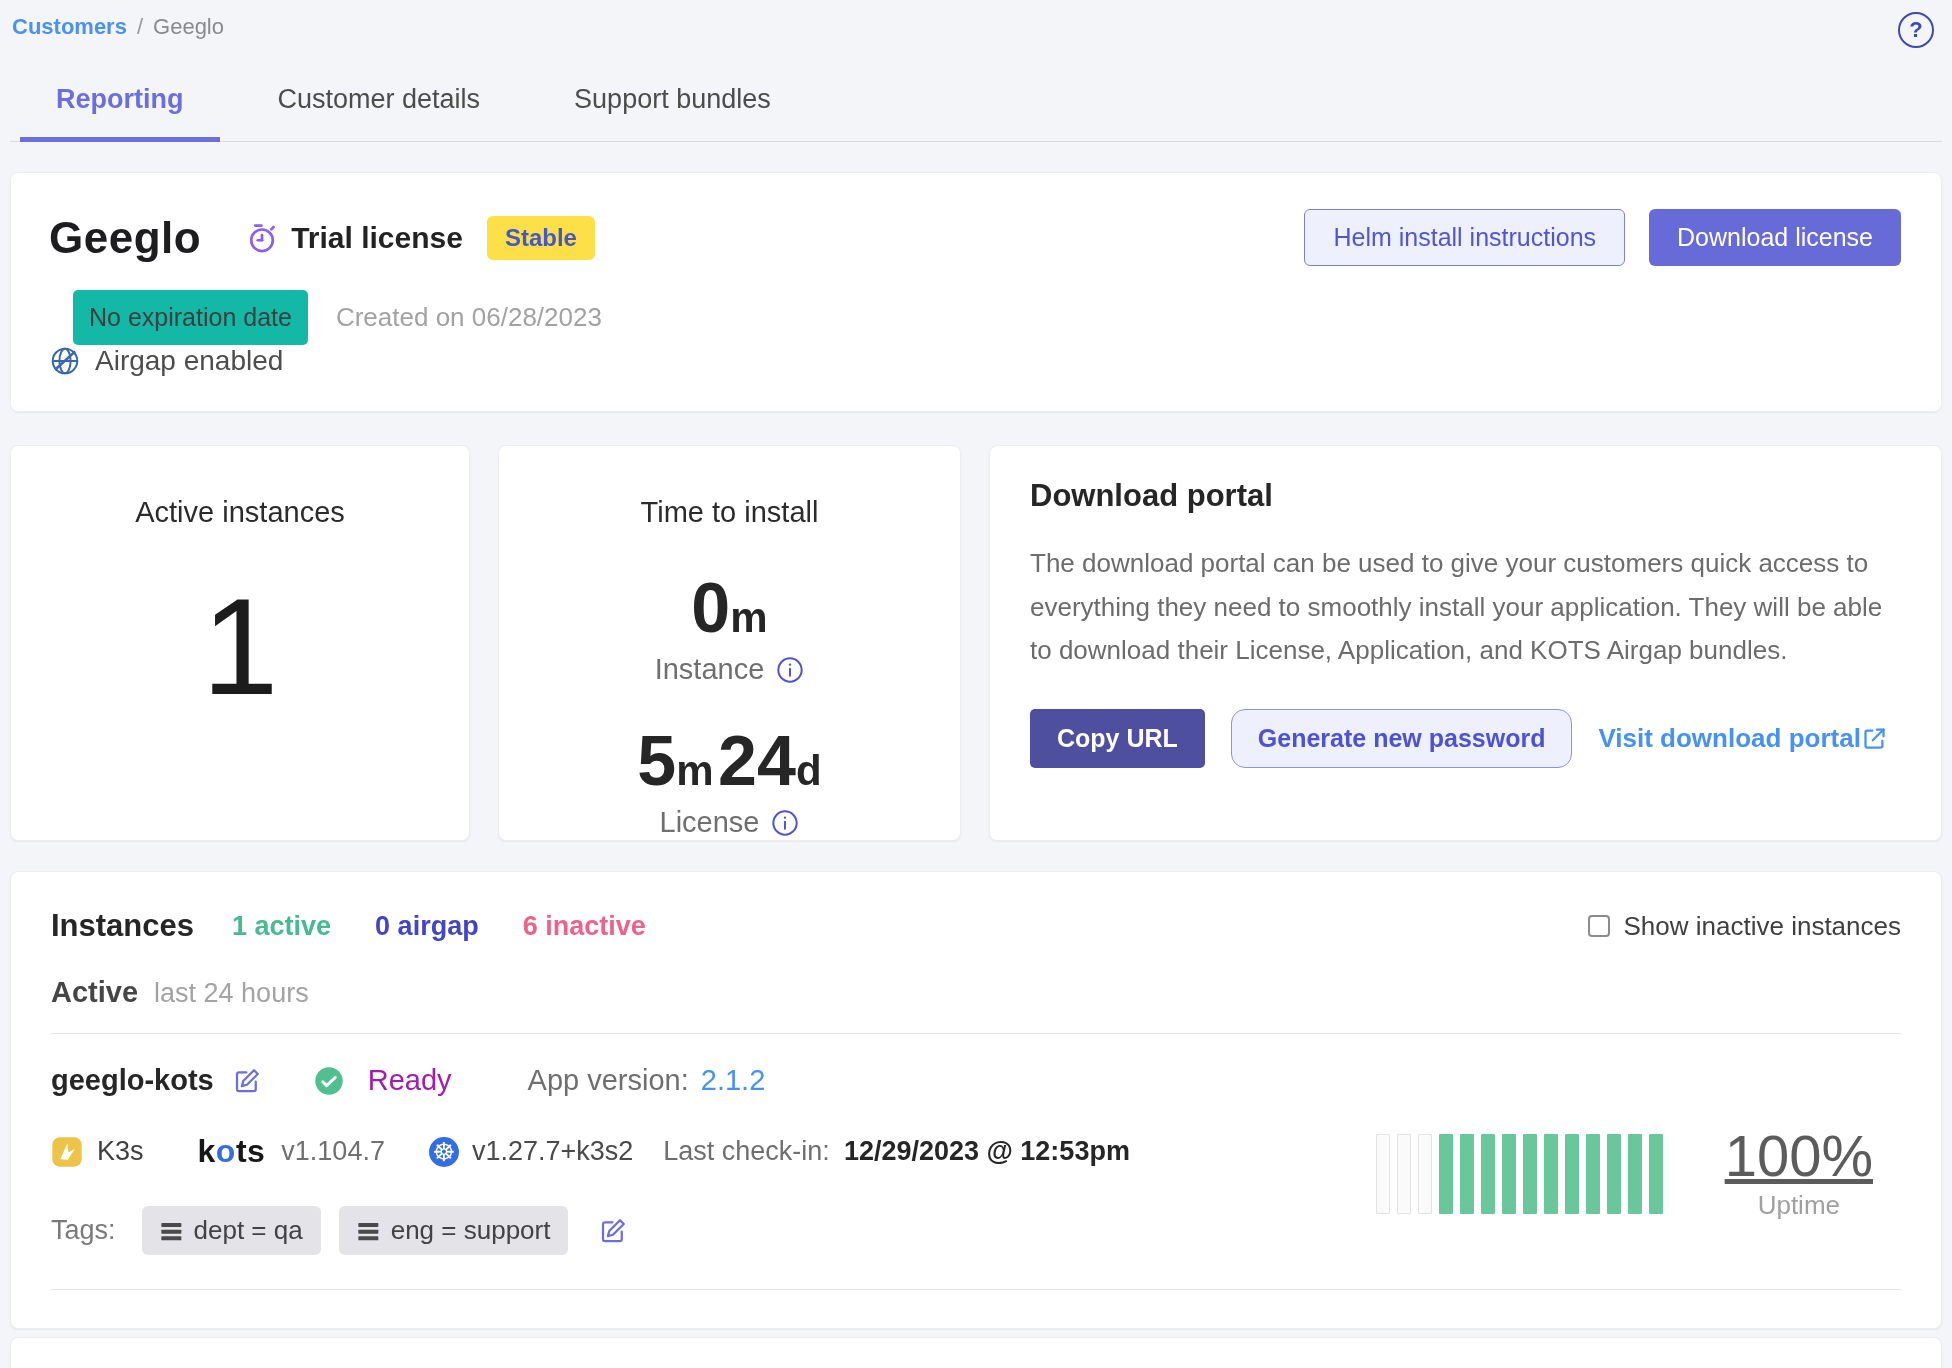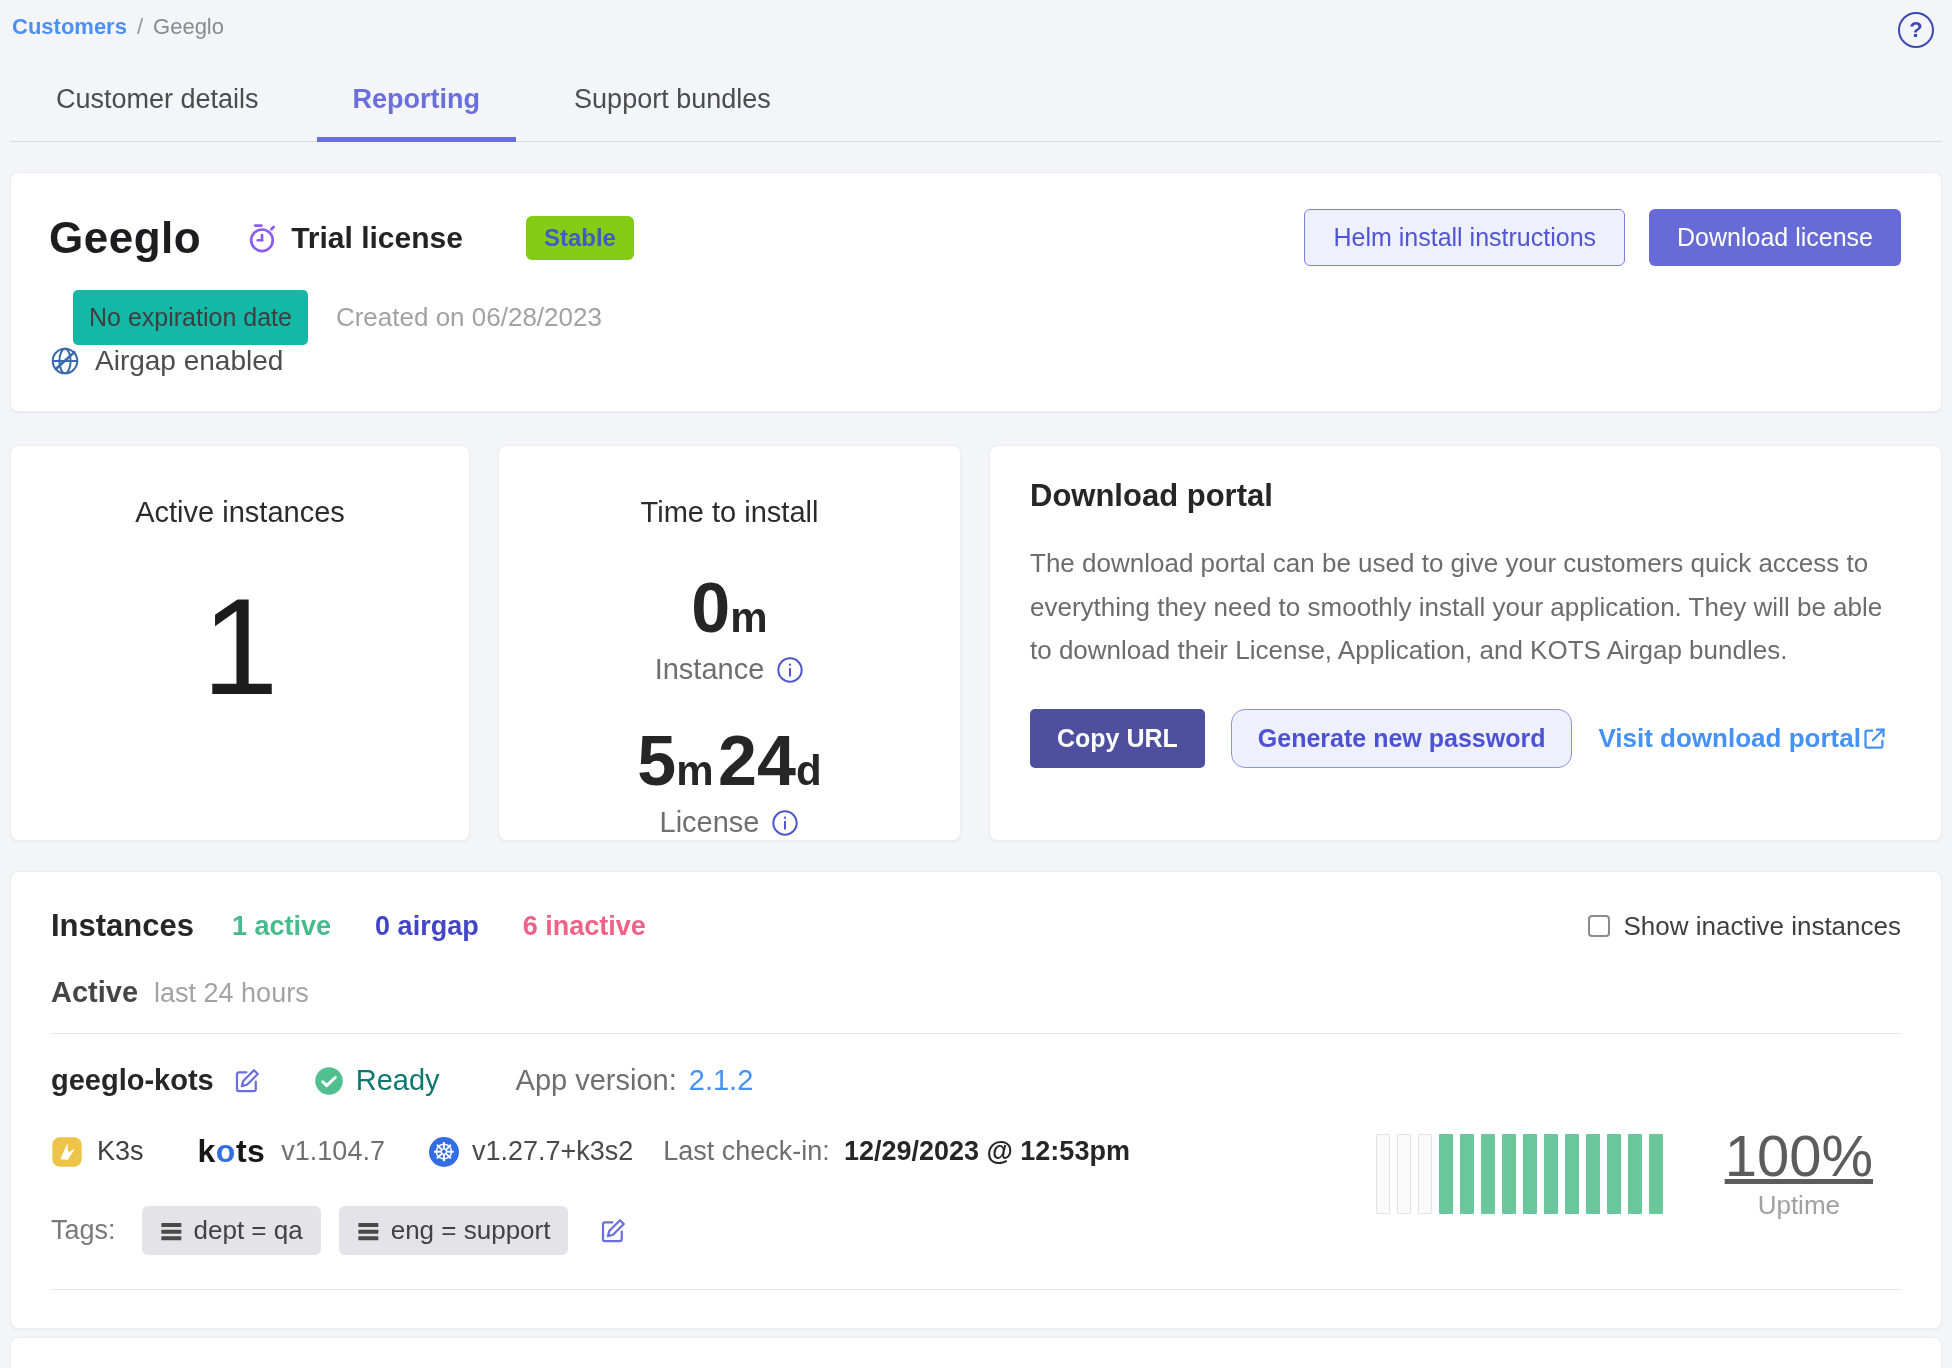--- a/index.html
+++ b/index.html
@@ -32,21 +32,21 @@
 
   
   .card { background:#fff; border-radius:8px; box-shadow:0 1px 2px rgba(40,40,70,.06); border:1px solid #ececf1; }
 
   
   .license-card { margin:30px 0 0; padding:36px 40px 34px 38px; }
   .lc-row1 { display:flex; align-items:center; }
   .app-name { font-size:44px; font-weight:800; letter-spacing:.5px; color:#1d1d1f; }
   .license-type { display:flex; align-items:center; gap:12px; margin-left:44px; }
   .license-type span { font-size:30px; font-weight:700; color:#232323; }
-  .badge-stable { margin-left:63px; background:#84cc16; color:#4558c8; font-size:24px; font-weight:600;
+  .badge-stable { margin-left:24px; background:#fde047; color:#4558c8; font-size:24px; font-weight:600;
     padding:8px 18px; border-radius:6px; }
   .lc-buttons { margin-left:auto; display:flex; gap:24px; }
   .btn-outline-indigo { font-size:25px; color:#4f55d4; background:#eef0fd; border:1px solid #7a7fdc;
     border-radius:6px; padding:13px 28px; cursor:pointer; font-family:inherit; }
   .btn-solid-indigo { font-size:25px; color:#fff; background:#666bd8; border:none;
     border-radius:6px; padding:14px 28px; cursor:pointer; font-family:inherit; }
   .lc-row2 { display:flex; align-items:center; gap:28px; margin-top:24px; }
   .pill-gray { background:#14b8a6; color:#3e3e3e; font-size:25px; padding:13px 16px; border-radius:5px;margin-left:24px; }
   .created-text { font-size:26px; color:#a2a2a2; }
   .lc-row3 { display:flex; align-items:center; justify-content:space-between; }
@@ -92,21 +92,21 @@
   .show-inactive { margin-left:auto; display:flex; align-items:center; gap:14px; font-size:26px; color:#3f3f3f; cursor:pointer; }
   .checkbox { width:22px; height:22px; border:2px solid #8b8b8b; border-radius:4px; background:#fff; }
   .inst-sub { margin-top:32px; display:flex; align-items:baseline; gap:16px; }
   .inst-sub .g-title { font-size:29px; font-weight:700; color:#454545; }
   .inst-sub .g-range { font-size:27px; color:#a3a3a3; }
   .divider { border:none; border-top:1px solid #e5e5e8; margin-top:24px; }
   .inst-row { display:flex; justify-content:space-between; margin-top:30px; }
   .inst-line1 { display:flex; align-items:center; }
   .inst-name { font-size:29px; font-weight:700; color:#262626; }
   .edit-icon { color:#6a6fdd; cursor:pointer; display:inline-flex; }
-  .ready { display:flex; align-items:center; gap:12px; margin-left:52px; font-size:29px; color:#0f766e; }
+  .ready { display:flex; align-items:center; gap:24px; margin-left:52px; font-size:29px; color:#a21caf; }
   .app-version { margin-left:76px; font-size:29px; color:#6f6f6f; display:flex; gap:12px; }
   .app-version .ver-link { color:#4591f5; cursor:pointer; }
   .inst-line2 { display:flex; align-items:center; margin-top:36px; font-size:27px; color:#4a4a4a; }
   .k3s-label { margin-left:14px; color:#3f3f3f; }
   .kots-logo { margin-left:54px; font-size:32px; font-weight:800; color:#171717; letter-spacing:.5px; }
   .kots-logo .o-blue { color:#326de6; }
   .kots-ver { margin-left:16px; color:#6f6f6f; }
   .k8s-wrap { margin-left:44px; display:flex; align-items:center; gap:13px; }
   .k8s-icon { width:30px; height:30px; background:#326de5; border-radius:50%; color:#fff; font-size:26px; line-height:1;
     display:flex; align-items:center; justify-content:center; }
@@ -136,22 +136,22 @@
 <div class="page">
 
   <div class="breadcrumb">
     <span class="crumb-link">Customers</span>
     <span class="crumb-sep">/</span>
     <span class="crumb-current">Geeglo</span>
   </div>
   <div class="help-circle">?</div>
 
   <div class="tabs">
+    <div class="tab active">Reporting</div>
     <div class="tab">Customer details</div>
-    <div class="tab active">Reporting</div>
     <div class="tab">Support bundles</div>
   </div>
 
   <div class="card license-card">
     <div class="lc-row1">
       <span class="app-name">Geeglo</span>
       <span class="license-type">
         <svg class="icon-svg" width="34" height="34" viewBox="0 0 24 24" fill="none" stroke="#8b5cf6" stroke-width="1.9" stroke-linecap="round">
           <circle cx="12" cy="13.6" r="7.6"></circle>
             <path d="M12 13.6V9.9"></path>

